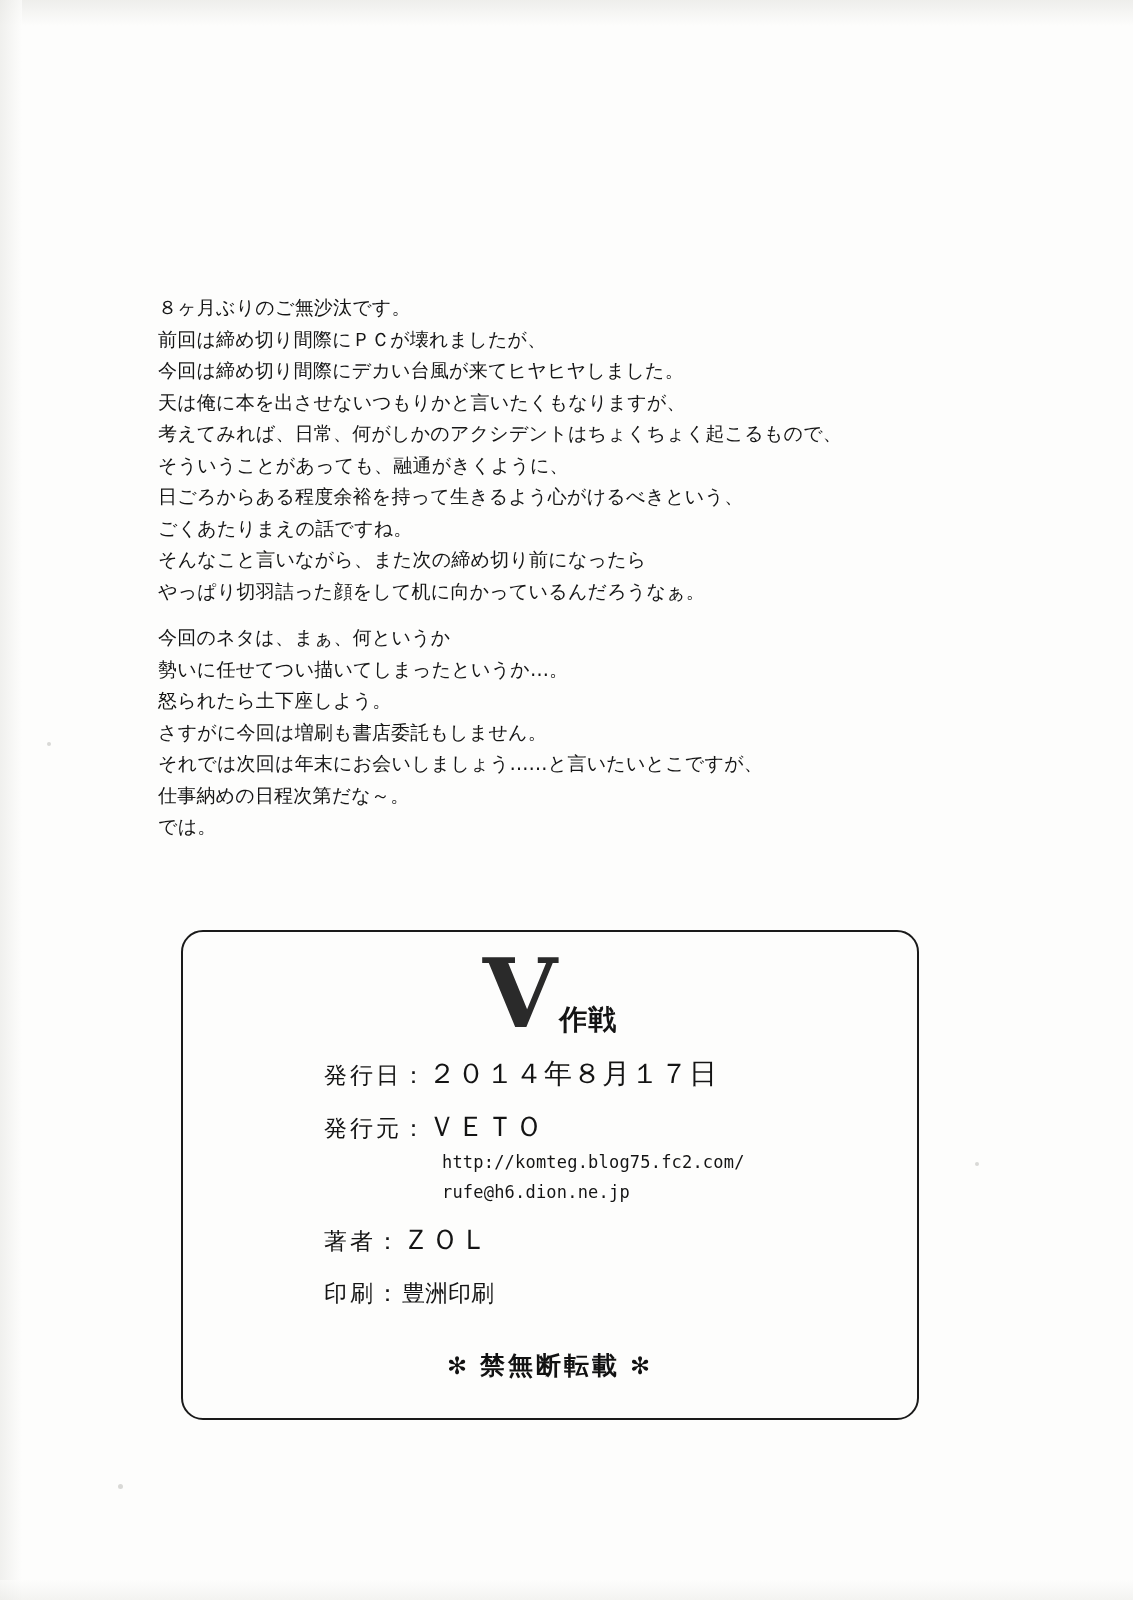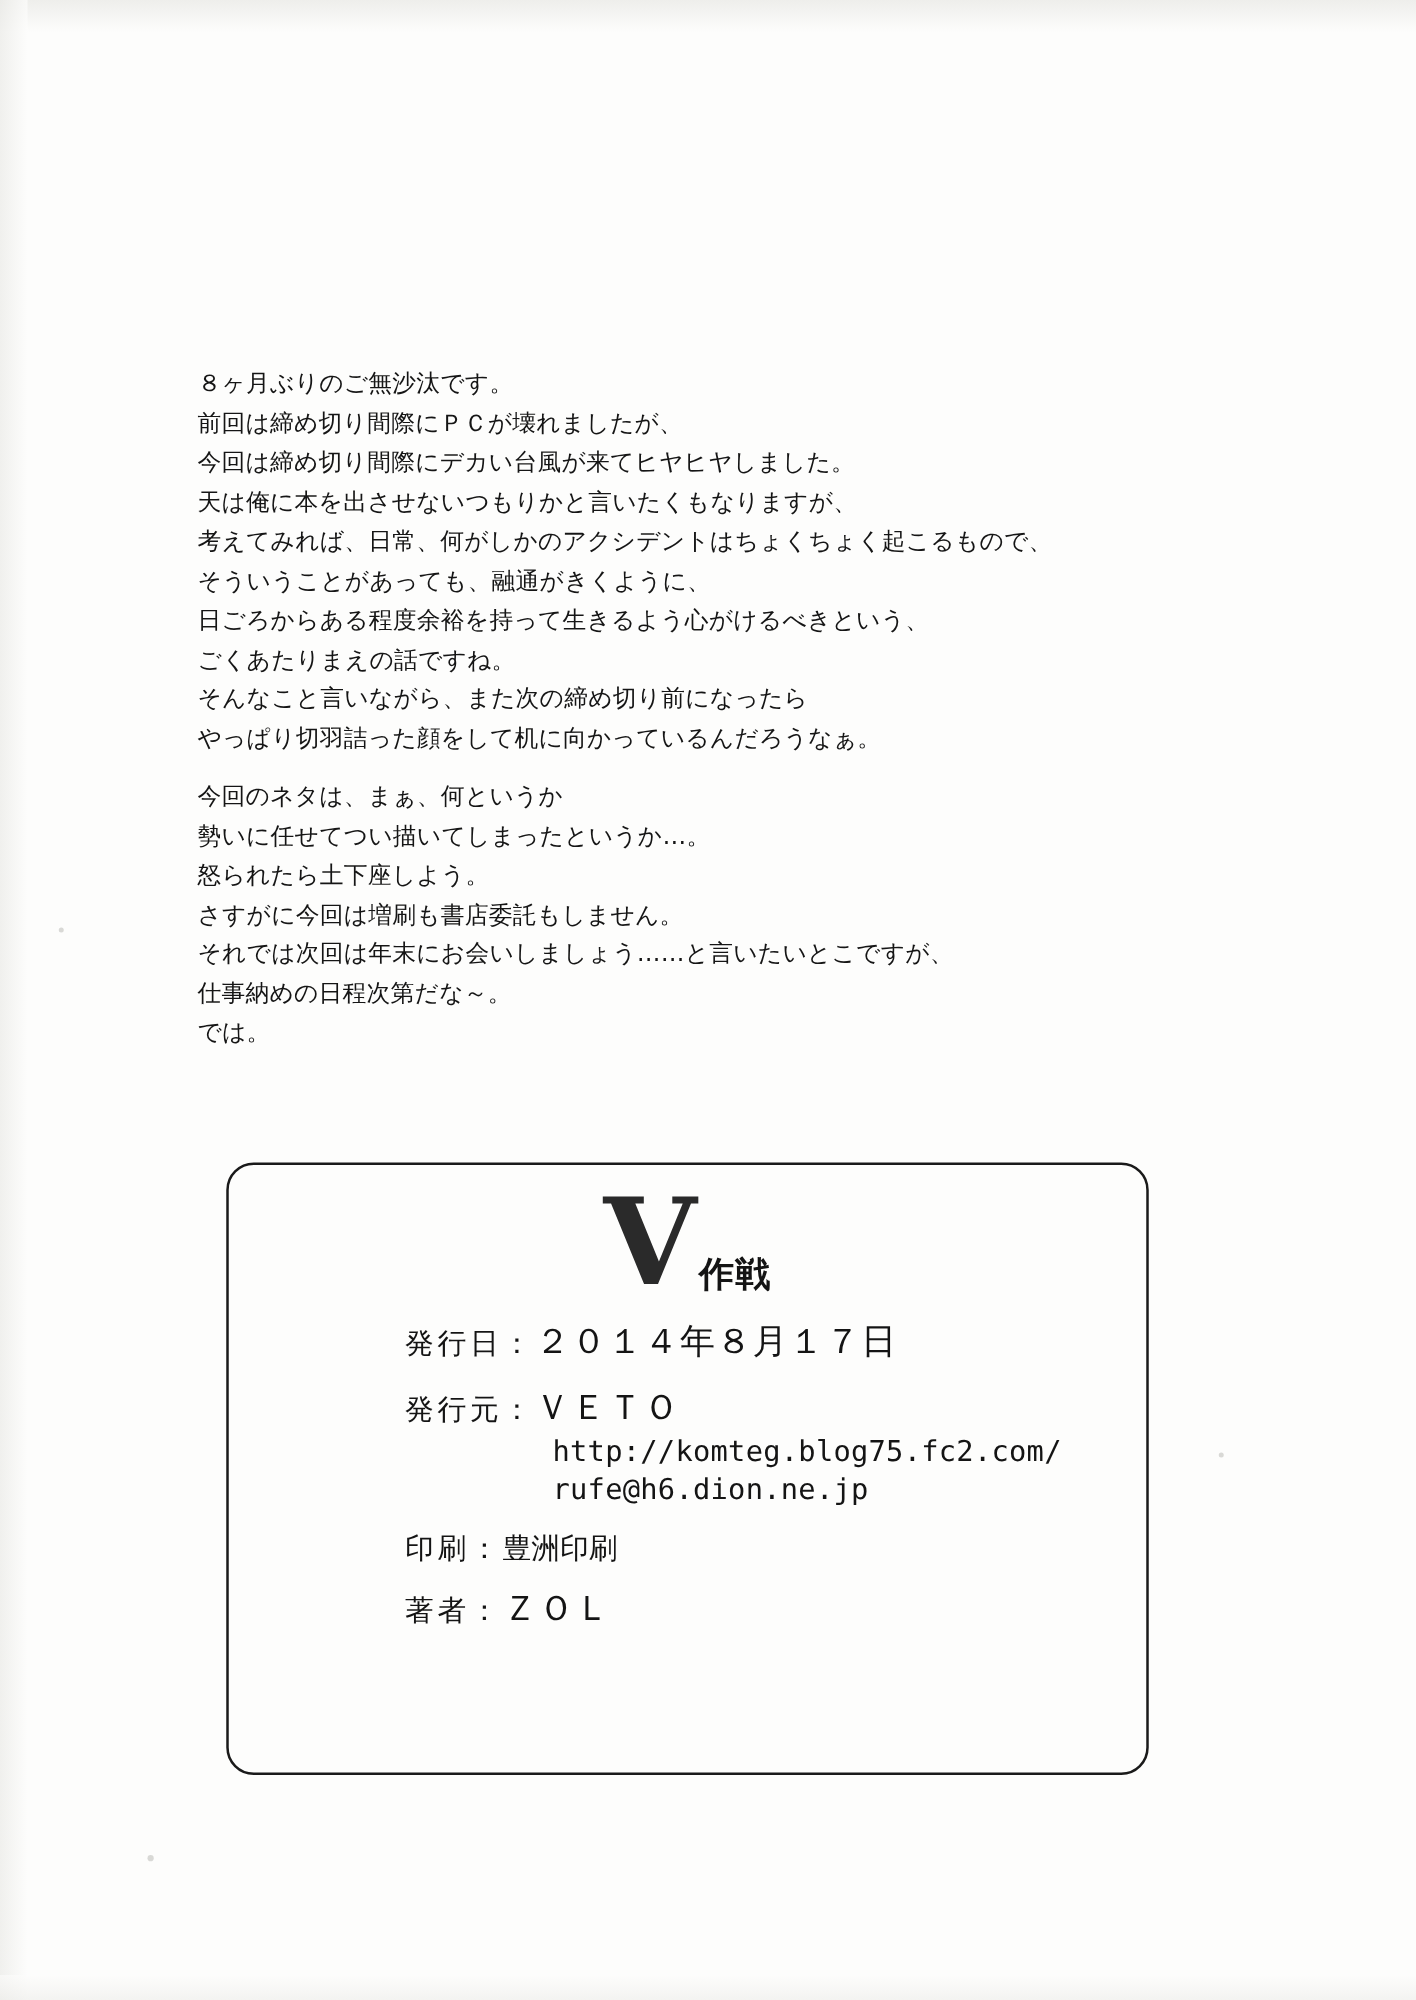--- a/index.html
+++ b/index.html
@@ -140,21 +140,21 @@
     width: 560px;
     font-family: "DejaVu Sans", sans-serif;
     font-size: 23px;
     line-height: 1.15;
     color: #141414;
   }
   .c-row { margin-bottom: 21px; }
   .c-row .label { letter-spacing: 3px; }
   .c-sub {
     font-family: "DejaVu Sans Mono", monospace;
-    font-size: 23px;
+    font-size: 17px;
     line-height: 26px;
     margin-left: 118px;
     margin-top: 4px;
     letter-spacing: .2px;
   }
   .mono-val {
     font-family: Liberation Mono, monospace;
     font-size: 28px;
     letter-spacing: 1px;
   }
@@ -239,24 +239,27 @@
         <span class="label">発行日：</span><span class="mono-val">２０１４年８月１７日</span>
       </div>
 
       <div class="c-row">
         <span class="label">発行元：</span><span class="mono-val">ＶＥＴＯ</span>
         <div class="c-sub">http://komteg.blog75.fc2.com/</div>
         <div class="c-sub">rufe@h6.dion.ne.jp</div>
       </div>
 
       <div class="c-row">
+        <span class="label">著者：</span><span class="mono-val">ＺＯＬ</span>
+      </div>
+
+      <div class="c-row">
         <span class="label">印刷：</span><span>豊洲印刷</span>
       </div>
 
-      <div class="c-row">
-        <span class="label">著者：</span><span class="mono-val">ＺＯＬ</span>
-      </div>
-
     </div>
 
+    <div class="notice">
+      <span class="star">✻</span><span>禁無断転載</span><span class="star">✻</span>
+    </div>
   </div>
 
 </div>
 
 </body></html>

